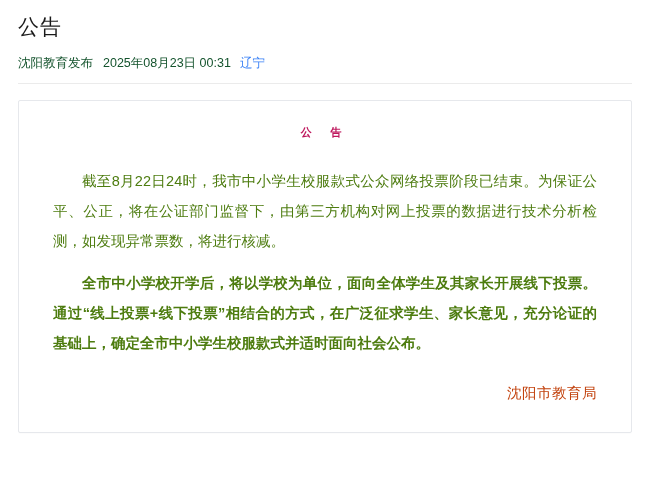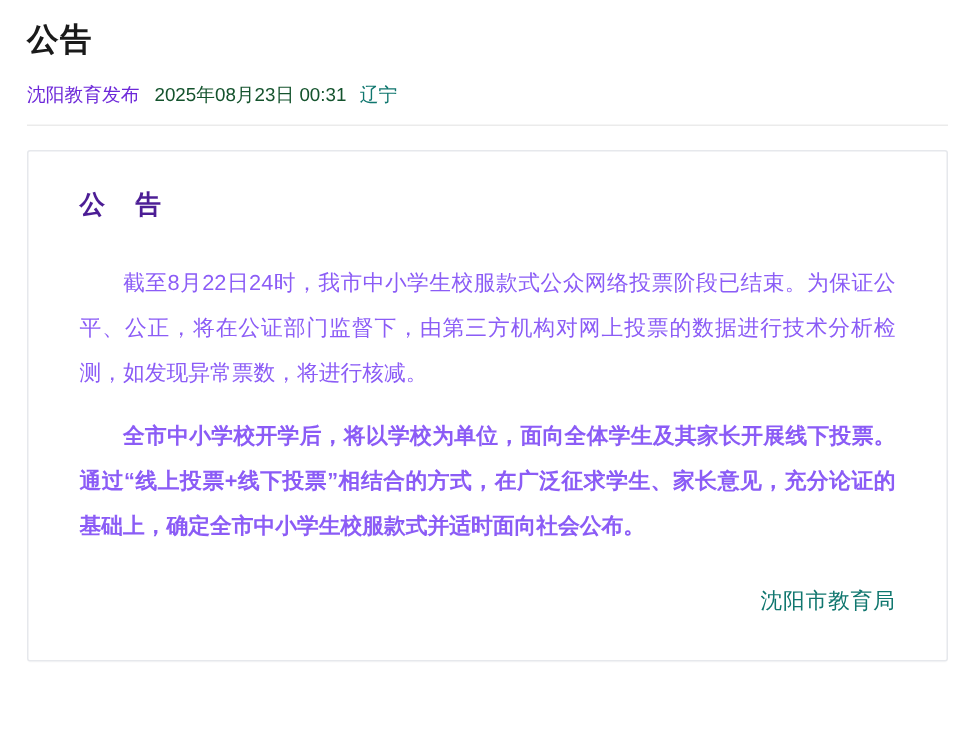--- a/index.html
+++ b/index.html
@@ -16,88 +16,89 @@
   }
   .page {
     position: relative;
     width: 650px;
     height: 492px;
     box-sizing: border-box;
     padding: 0 18px;
   }
   .article-title {
     font-size: 21px;
-    font-weight: bold;
+    font-weight: normal;
     color: #1a1a1a;
     letter-spacing: 1px;
     margin: 12px 0 0 0;
     line-height: 30px;
   }
   .meta-row {
     display: flex;
     align-items: center;
     margin-top: 12px;
     font-size: 12.5px;
     line-height: 18px;
     white-space: nowrap;
   }
   .meta-source {
-    color: #6d28d9;
+    color: #14532d;
     margin-right: 10px;
   }
   .meta-time {
     color: #14532d;
     margin-right: 9px;
   }
   .meta-region {
-    color: #0f766e;
+    color: #3b82f6;
   }
   .divider {
     margin-top: 11px;
     height: 1px;
     background: #ebebeb;
     width: 100%;
   }
   .notice-card {
     position: relative;
     margin-top: 16px;
     border: 1px solid #e6e8ec;
     border-radius: 2px;
     background: #ffffff;
     box-sizing: border-box;
     padding: 24px 34px 26px 34px;
     box-shadow: 0 1px 0 rgba(0,0,0,0.01);
   }
   .notice-heading {
-    font-size: 17px;
+    text-align: center;
+    font-size: 11px;
     font-weight: bold;
-    color: #4c1d95;
+    color: #be185d;
     letter-spacing: 8px;
     margin-bottom: 26px;
     font-family: "Liberation Serif", "DejaVu Serif", serif;
   }
   .notice-para {
     font-size: 14.5px;
     line-height: 30px;
-    color: #8b5cf6;
+    color: #4d7c0f;
     text-align: justify;
     text-justify: inter-ideograph;
     text-indent: 2em;
     margin: 0 0 12px 0;
   }
   .notice-para:last-of-type {
     margin-bottom: 0;
     font-weight: bold;
   }
   .signature {
     margin-top: 22px;
     text-align: right;
     font-size: 14.5px;
     line-height: 26px;
-    color: #0f766e;
+    color: #c2410c;
   }
   .signature div {
     letter-spacing: 0.5px;
   }
 </style>
 </head>
 <body>
 
 <div class="page">
 

